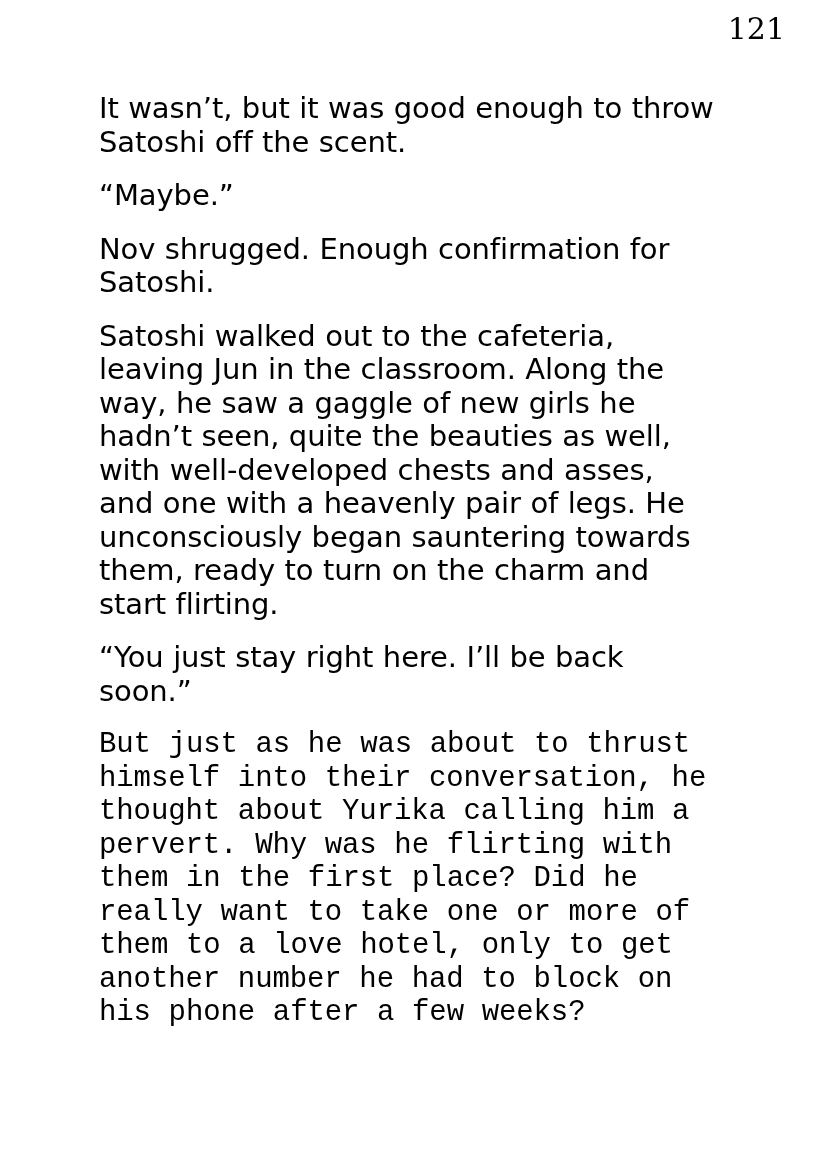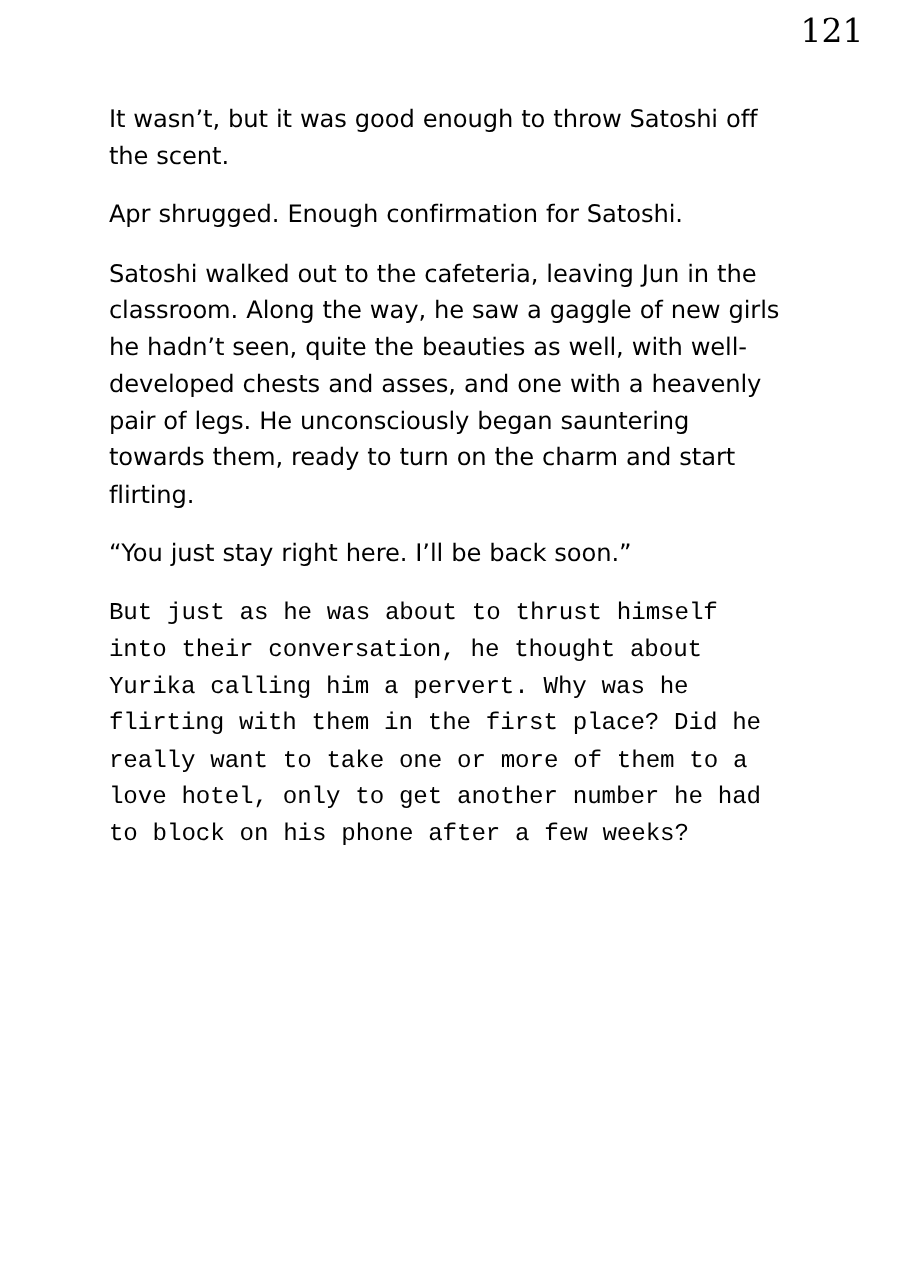--- a/index.html
+++ b/index.html
@@ -30,21 +30,21 @@
     line-height: 1;
     color: #000;
   }
   .body-text {
     position: absolute;
     top: 92px;
     left: 99px;
     width: 615px;
   }
   .para {
-    font-size: 22px;
+    font-size: 29px;
     line-height: 33.5px;
     margin: 0 0 20px 0;
     letter-spacing: -0.1px;
     word-spacing: 0.4px;
     text-align: left;
     hyphens: none;
   }
   .para:last-child {
     margin-bottom: 0;
     font-family: Liberation Mono, monospace;
@@ -52,19 +52,20 @@
 </style>
 </head>
 <body>
 
 <div class="page">
 
   <div class="page-number">121</div>
 
   <div class="body-text">
     <p class="para">It wasn’t, but it was good enough to throw Satoshi off the scent.</p>
-    <p class="para">Apr shrugged. Enough confirmation for Satoshi.</p>
+    <p class="para">“Maybe.”</p>
+    <p class="para">Nov shrugged. Enough confirmation for Satoshi.</p>
     <p class="para">Satoshi walked out to the cafeteria, leaving Jun in the classroom. Along the way, he saw a gaggle of new girls he hadn’t seen, quite the beauties as well, with well-developed chests and asses, and one with a heavenly pair of legs. He unconsciously began sauntering towards them, ready to turn on the charm and start flirting.</p>
     <p class="para">“You just stay right here. I’ll be back soon.”</p>
     <p class="para">But just as he was about to thrust himself into their conversation, he thought about Yurika calling him a pervert. Why was he flirting with them in the first place? Did he really want to take one or more of them to a love hotel, only to get another number he had to block on his phone after a few weeks?</p>
   </div>
 
 </div>
 
 </body></html>

